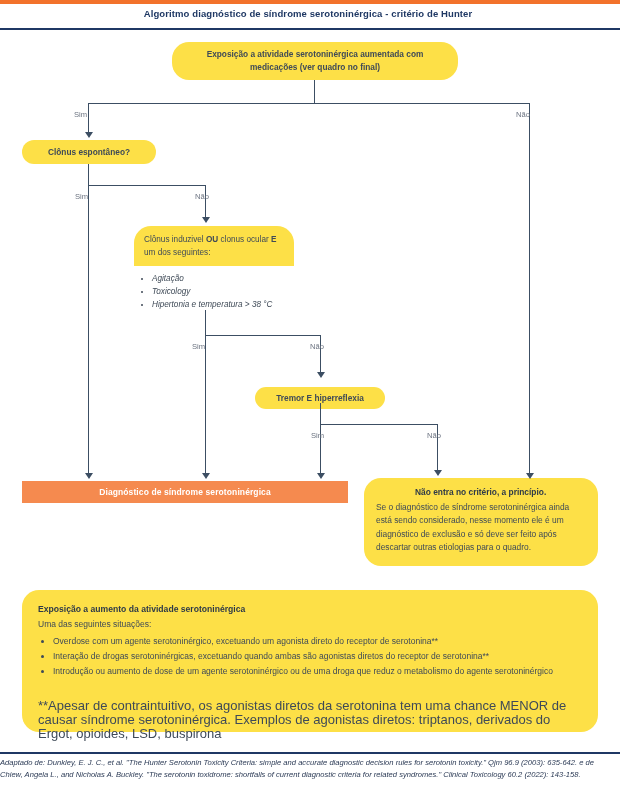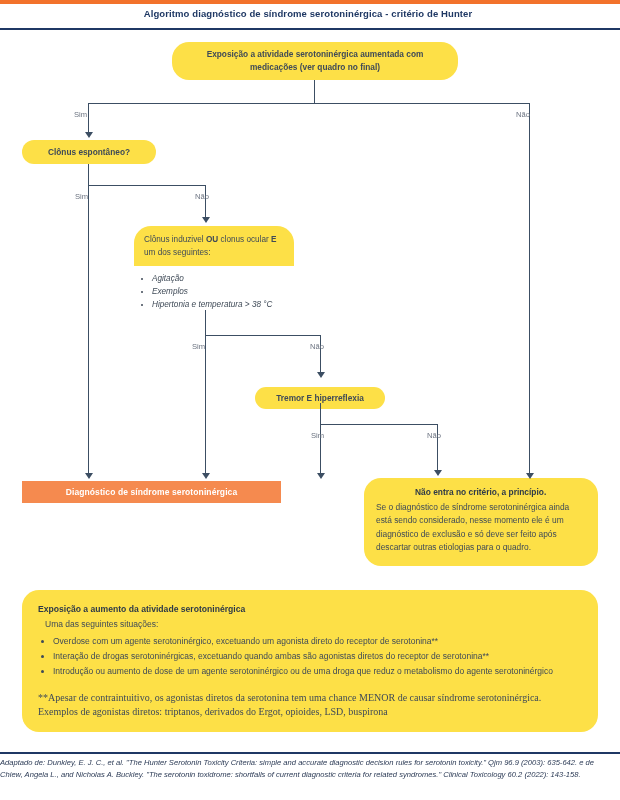--- a/index.html
+++ b/index.html
@@ -46,39 +46,39 @@
   }
   .b-induz ul{margin:0;padding:0 0 0 14px;}
   .b-induz li{font-size:8.2px;line-height:13px;color:#3f4a57;font-style:italic;}
 
   .b-tremor{
     left:255px;top:387px;width:130px;height:22px;
     font-size:8.3px;font-weight:bold;color:#3f4a57;
   }
 
   .b-diag{
-    left:22px;top:481px;width:259px;height:22px;
+    left:22px;top:481px;width:326px;height:22px;
     font-size:8.5px;font-weight:bold;color:#ffffff;letter-spacing:.1px;
   }
 
   .b-nao{
     left:364px;top:478px;width:234px;height:88px;padding:8px 12px 8px 12px;
   }
   .b-nao .strong{font-size:8.4px;font-weight:bold;color:#2e3a48;line-height:13px;margin-bottom:2px;padding-left:39px;}
   .b-nao .body{font-size:8.4px;line-height:13.4px;color:#3f4a57;}
 
   
   .b-info{
     left:22px;top:590px;width:576px;height:142px;padding:12px 16px;
   }
   .b-info .hd{font-size:8.6px;font-weight:bold;color:#2e3a48;line-height:14px;}
-  .b-info .sub{font-size:8.5px;color:#3f4a57;line-height:14px;margin-top:1px;margin-left:7px;}
+  .b-info .sub{font-size:8.5px;color:#3f4a57;line-height:14px;margin-top:1px;}
   .b-info ul{margin:3px 0 0 0;padding:0 0 0 15px;}
   .b-info li{font-size:8.5px;line-height:14px;color:#3f4a57;margin-bottom:1px;}
-  .b-info .note{font-size:10px;color:#3f4a57;line-height:14px;margin-top:13px;font-family:Liberation Serif, serif;}
+  .b-info .note{font-size:13px;color:#3f4a57;line-height:14px;margin-top:21px;}
 
   
   .foot-rule{position:absolute;left:0;top:752px;width:620px;height:1.5px;background:#1F3864;}
   .footer{
     position:absolute;left:0;top:757px;width:604px;
     font-size:7.6px;font-style:italic;line-height:12px;color:#2b3a55;
   }
 
   
   .vline{position:absolute;width:1.4px;background:#3c4e63;}
@@ -103,21 +103,21 @@
 
   <div class="box peach center b-top">Exposição a atividade serotoninérgica aumentada com medicações (ver quadro no final)</div>
 
   <div class="box peach center b-clonus">Clônus espontâneo?</div>
 
   <div class="box peach b-induz">
     <div class="head"><span>Clônus induzivel </span><b>OU</b><span> clonus ocular </span><b>E</b><span> um dos seguintes:</span></div>
     <div class="listwrap">
       <ul>
         <li>Agitação</li>
-        <li>Exemplos</li>
+        <li>Toxicology</li>
         <li>Hipertonia e temperatura &gt; 38 °C</li>
       </ul>
     </div>
   </div>
 
   <div class="box peach center b-tremor">Tremor E hiperreflexia</div>
 
   <div class="box orange center b-diag">Diagnóstico de síndrome serotoninérgica</div>
 
   <div class="box peach b-nao">

